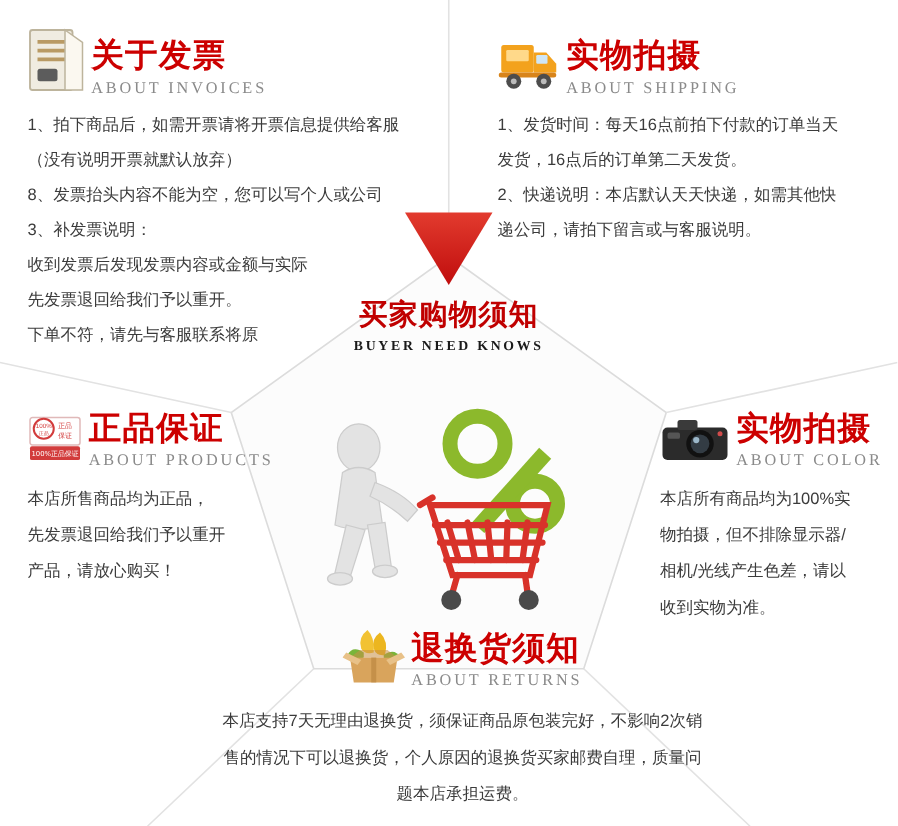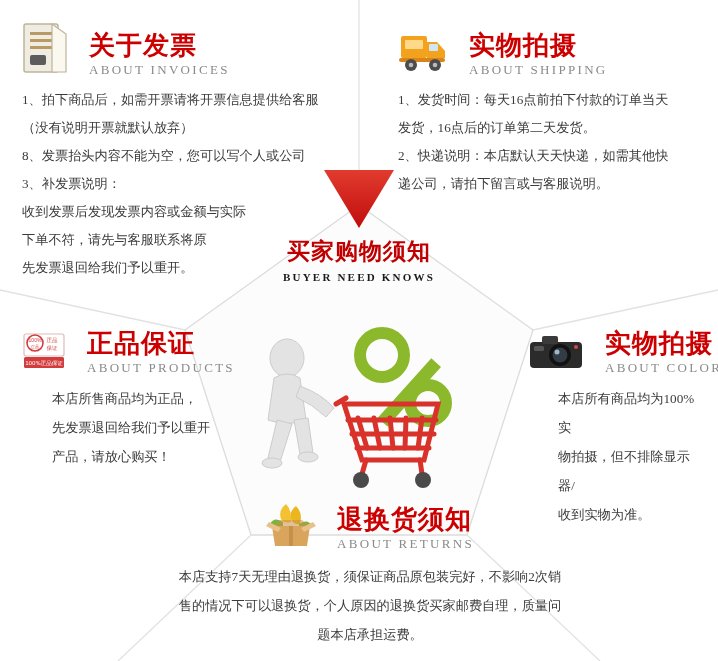--- a/index.html
+++ b/index.html
@@ -22,58 +22,58 @@
   }
 
   
   .panel {
     position: absolute;
     z-index: 3;
   }
   .panel-head {
     display: flex;
     align-items: flex-end;
-    gap: 21px;
+    gap: 5px;
   }
   .titles { line-height: 1; }
   .cn-title {
     font-family: "DejaVu Sans", sans-serif;
     color: #cc0000;
     font-weight: bold;
     font-size: 26px;
     letter-spacing: 1px;
     white-space: nowrap;
   }
   .en-title {
     color: #8a8a8a;
     font-size: 13px;
     letter-spacing: 2.3px;
     margin-top: 5px;
     white-space: nowrap;
     font-family: "Liberation Serif", serif;
     font-weight: normal;
   }
   .body-text {
-    font-family: Liberation Serif, serif;
+    font-family: Liberation Sans, sans-serif;
     color: #3b3b3b;
     font-size: 13.2px;
     line-height: 28px;
     margin-top: 10px;
   }
   .body-text p { margin: 0; }
 
   
   #panel-invoices { left: 22px;  top: 22px;  width: 330px; }
   #panel-shipping { left: 398px; top: 22px;  width: 305px; }
   #panel-products { left: 22px;  top: 330px; width: 230px; }
   #panel-color    { left: 528px; top: 330px; width: 178px; }
   #panel-returns  { left: 150px; top: 500px; width: 440px; }
 
   #panel-products .body-text,
-  #panel-color .body-text { line-height: 29px; margin-left: 30px; }
+  #panel-color .body-text { line-height: 29px; }
   #panel-returns .body-text { line-height: 29px; margin-top: 12px; }
 
   
   #center-label {
     position: absolute;
     left: 0; right: 0;
     top: 236px;
     text-align: center;
     z-index: 4;
   }
@@ -187,22 +187,22 @@
       <div class="cn-title">关于发票</div>
       <div class="en-title">ABOUT INVOICES</div>
     </div>
   </div>
   <div class="body-text">
     <p>1、拍下商品后，如需开票请将开票信息提供给客服</p>
     <p>（没有说明开票就默认放弃）</p>
     <p>8、发票抬头内容不能为空，您可以写个人或公司</p>
     <p>3、补发票说明：</p>
     <p>收到发票后发现发票内容或金额与实际</p>
+    <p>先发票退回给我们予以重开。</p>
     <p>下单不符，请先与客服联系将原</p>
-    <p>先发票退回给我们予以重开。</p>
   </div>
 </div>
 
 <div class="panel" id="panel-shipping">
   <div class="panel-head">
     <svg class="icon" width="50" height="54" viewBox="0 0 50 54" xmlns="http://www.w3.org/2000/svg">
       <rect x="3" y="14" width="26" height="22" rx="2" fill="#f3a21d"></rect>
       <path d="M29 20 h10 l8 9 v7 h-18 z" fill="#f3a21d"></path>
       <rect x="31" y="22" width="9" height="7" rx="1" fill="#cfe6f5"></rect>
       <rect x="7" y="18" width="18" height="9" rx="1" fill="#ffd98a"></rect>
@@ -261,20 +261,21 @@
       <circle cx="48" cy="15" r="2" fill="#d14b4b"></circle>
     </svg>
     <div class="titles">
       <div class="cn-title">实物拍摄</div>
       <div class="en-title">ABOUT COLOR</div>
     </div>
   </div>
   <div class="body-text">
     <p>本店所有商品均为100%实</p>
     <p>物拍摄，但不排除显示器/</p>
+    <p>相机/光线产生色差，请以</p>
     <p>收到实物为准。</p>
   </div>
 </div>
 
 <div class="panel" id="panel-returns">
   <div class="panel-head" style="justify-content:center;align-items:flex-end;">
     <svg class="icon" width="50" height="50" viewBox="0 0 50 50" xmlns="http://www.w3.org/2000/svg">
 
       <path d="M20 4 q6 6 5 18 q-7 2 -10 -3 q-3 -9 5 -15 z" fill="#f2c233"></path>
       <path d="M30 6 q7 7 4 18 q-7 1 -9 -5 q-2 -8 5 -13 z" fill="#ecb61f"></path>

